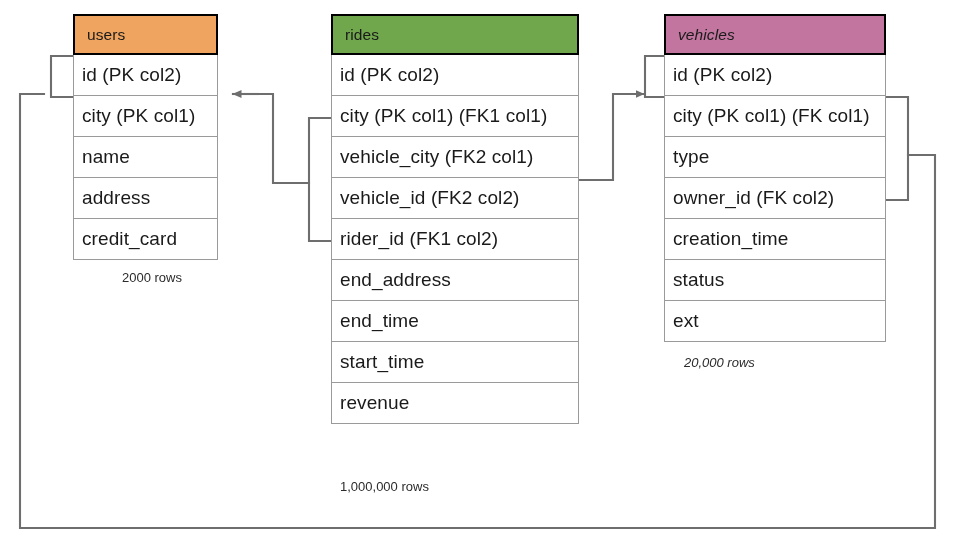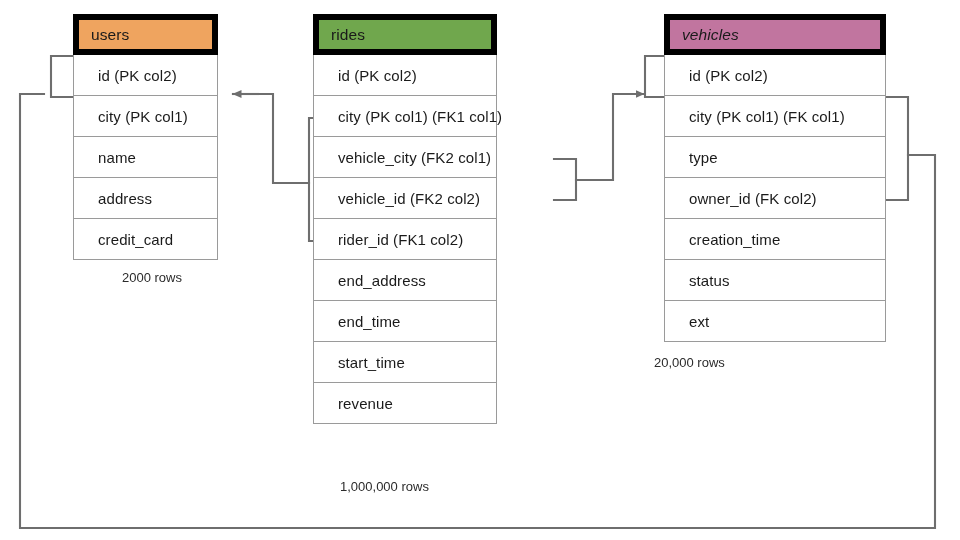--- a/index.html
+++ b/index.html
@@ -24,38 +24,38 @@
     pointer-events: none;
   }
   .table-box {
     position: absolute;
     box-sizing: border-box;
     background: #ffffff;
     z-index: 2;
   }
   .tbl-header {
     box-sizing: border-box;
-    border: 6px solid #000000;
+    border: 2px solid #000000;
     height: 41px;
     display: flex;
     align-items: center;
     padding-left: 12px;
     font-size: 15.5px;
     color: #1a1a1a;
     letter-spacing: 0.1px;
   }
   .tbl-col {
     box-sizing: border-box;
     border: 1px solid #9a9a9a;
     border-top: none;
     height: 41px;
     display: flex;
     align-items: center;
-    padding-left: 24px;
-    font-size: 15px;
+    padding-left: 8px;
+    font-size: 19px;
     color: #1a1a1a;
     background: #ffffff;
     letter-spacing: 0.1px;
     white-space: nowrap;
   }
   .rowcount {
     position: absolute;
     font-size: 13px;
     color: #2b2b2b;
     white-space: nowrap;
@@ -99,21 +99,21 @@
   <div class="table-box" style="left:73px; top:14px; width:145px;">
     <div class="tbl-header" style="background:#EFA45F;">users</div>
     <div class="tbl-col">id (PK col2)</div>
     <div class="tbl-col">city (PK col1)</div>
     <div class="tbl-col">name</div>
     <div class="tbl-col">address</div>
     <div class="tbl-col">credit_card</div>
   </div>
   <div class="rowcount" style="left:82px; top:270px;margin-left:40px;">2000 rows</div>
 
-  <div class="table-box" style="left:313px; top:14px; width:184px;">
+  <div class="table-box" style="left:331px; top:14px; width:248px;">
     <div class="tbl-header" style="background:#70A74D;">rides</div>
     <div class="tbl-col">id (PK col2)</div>
     <div class="tbl-col">city (PK col1) (FK1 col1)</div>
     <div class="tbl-col">vehicle_city (FK2 col1)</div>
     <div class="tbl-col">vehicle_id (FK2 col2)</div>
     <div class="tbl-col">rider_id (FK1 col2)</div>
     <div class="tbl-col">end_address</div>
     <div class="tbl-col">end_time</div>
     <div class="tbl-col">start_time</div>
     <div class="tbl-col">revenue</div>
@@ -123,15 +123,15 @@
   <div class="table-box" style="left:664px; top:14px; width:222px;">
     <div class="tbl-header" style="background:#C1759F;font-style:italic;">vehicles</div>
     <div class="tbl-col">id (PK col2)</div>
     <div class="tbl-col">city (PK col1) (FK col1)</div>
     <div class="tbl-col">type</div>
     <div class="tbl-col">owner_id (FK col2)</div>
     <div class="tbl-col">creation_time</div>
     <div class="tbl-col">status</div>
     <div class="tbl-col">ext</div>
   </div>
-  <div class="rowcount" style="left:654px; top:355px;">20,000 rows</div>
+  <div class="rowcount" style="left:684px; top:355px;font-style:italic;">20,000 rows</div>
 
 </div>
 
 </body></html>

